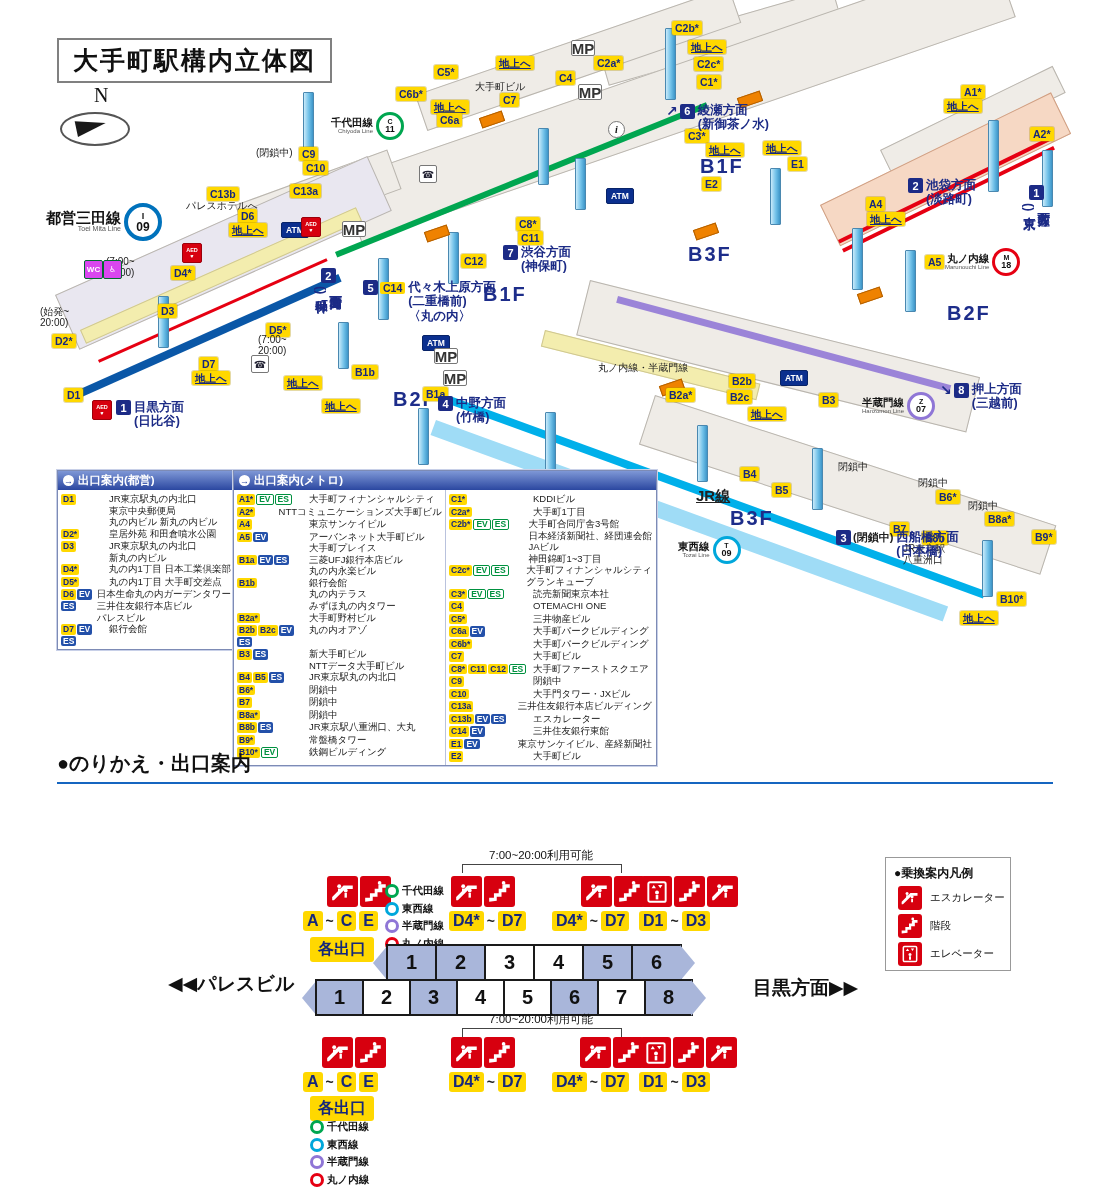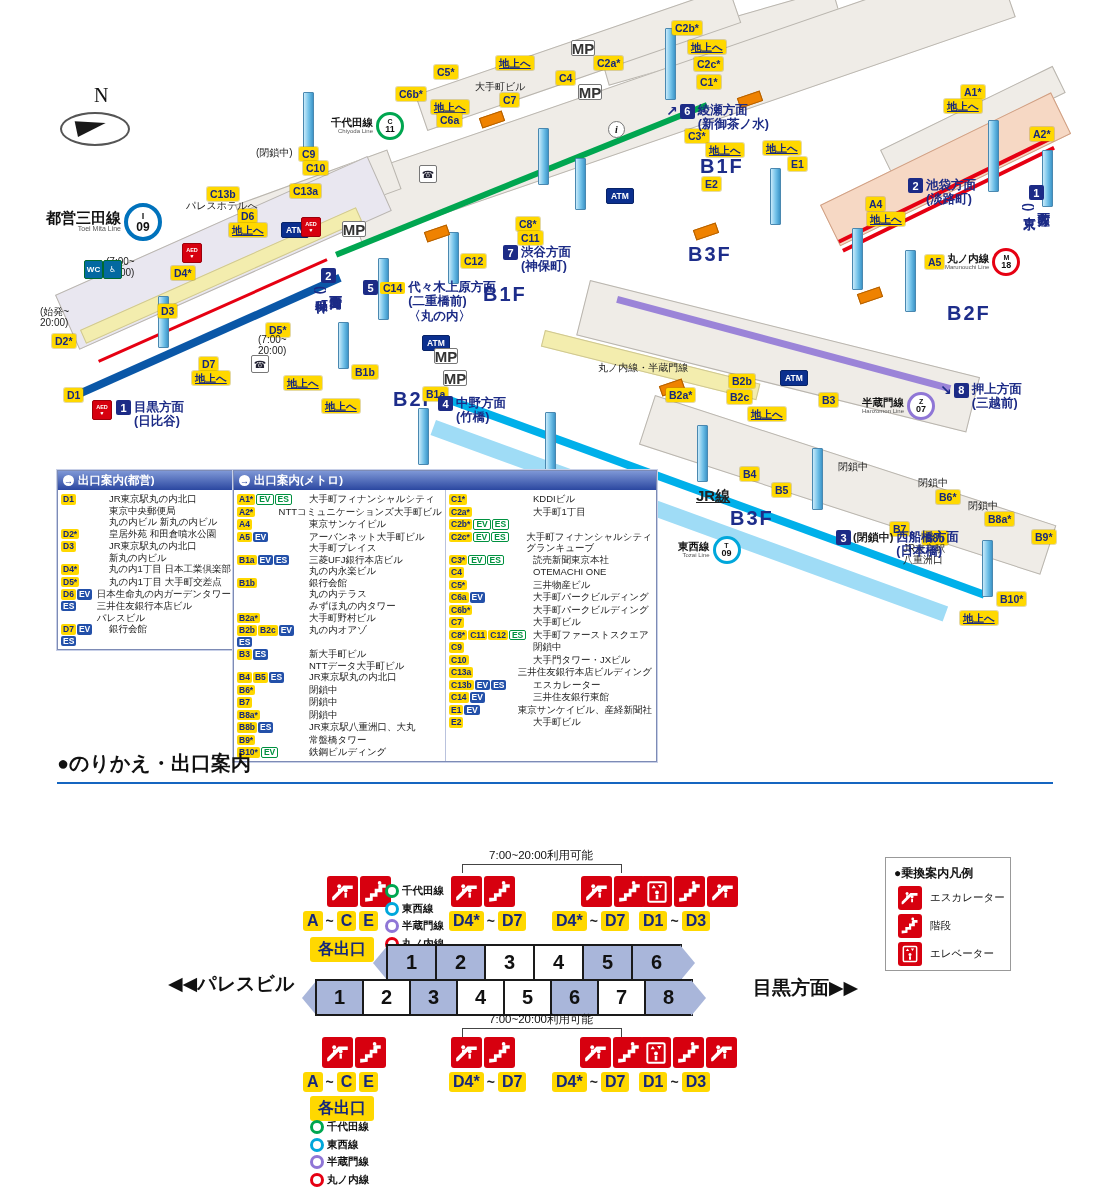--- a/index.html
+++ b/index.html
@@ -30,21 +30,21 @@
   .exit.gnd{text-decoration:underline;}
   .floor{color:#1d2d8a;font-weight:bold;font-size:20px;letter-spacing:2px;}
   .note{color:#222;font-size:10px;line-height:11px;white-space:pre-line;}
   .note.big{font-size:15px;font-weight:bold;color:#222;}
   .fbox{display:flex;align-items:center;justify-content:center;background:#fff;border:1px solid #777;
     color:#223;width:18px;height:14px;font-size:15px;font-weight:bold;border-radius:2px;}
   .fbox.atm{background:#0b2f8e;color:#fff;width:26px;font-size:8.5px;border-color:#082368;}
   .fbox.mp{width:22px;color:#333;}
   .fbox.aed{background:#d7000f;color:#fff;width:18px;height:18px;font-size:5.5px;line-height:1.15;
     border-color:#9c000b;white-space:pre-line;text-align:center;}
-  .fbox.wc{background:#0369a1;color:#fff;width:17px;height:17px;font-size:8px;border-color:#006b2e;}
+  .fbox.wc{background:#d946ef;color:#fff;width:17px;height:17px;font-size:8px;border-color:#006b2e;}
   .fbox.info{border-radius:50%;width:15px;height:15px;font:italic bold 10px "Liberation Serif",serif;color:#111;}
   .fbox.tel{font-size:10px;width:16px;height:16px;}
 
   .dest{display:flex;flex-direction:row;align-items:flex-start;gap:3px;color:#1c2b86;font-weight:bold;font-size:12.5px;}
   .dest .dline1{display:flex;align-items:center;gap:2px;}
   .dest .darrow{font-size:14px;}
   .dest .dnum{display:inline-flex;align-items:center;justify-content:center;width:15px;height:15px;
     background:#1c2b86;color:#fff;font-size:11px;border-radius:2px;}
   .dest .dnote{color:#222;font-size:11px;}
   .dest .dc14{background:#ffd800;color:#16277d;font-size:10.5px;padding:0 3px;border-radius:2px;}
@@ -547,20 +547,21 @@
       <span class="lsub">Tozai Line</span>
     </span>
     <span class="lcircle" style="border-color: rgb(0, 167, 219);">
       <span class="lsym">T</span>
       <span class="lnum">09</span>
     </span>
   </span>
 </div>
   </div>
 
+  <div class="title-box">大手町駅構内立体図</div>
   <div class="compass">
     <span class="n">N</span>
     <span class="oval"></span>
     <span class="needle"></span>
   </div>
 
   <div class="xtable w48" style="left:57px;top:470px;width:176px;">
     <div class="thead">
       <span class="harrow">→</span>
       <span>出口案内(都営)</span>
@@ -826,20 +827,26 @@
     <span class="tlines">
               <span class="tl">大手町1丁目</span>
             </span>
   </div>
 
   <div class="trow">
     <span class="tbadges">
               <span class="tb ex">C2b*</span>
               <span class="tb gb">EV</span>
               <span class="tb gb">ES</span>
+            </span>
+    <span class="tlines">
+              <span class="tl">大手町合同庁舎3号館</span>
+              <span class="tl">日本経済新聞社、経団連会館</span>
+              <span class="tl">JAビル</span>
+              <span class="tl">神田錦町1~3丁目</span>
             </span>
   </div>
 
   <div class="trow">
     <span class="tbadges">
               <span class="tb ex">C2c*</span>
               <span class="tb gb">EV</span>
               <span class="tb gb">ES</span>
             </span>
     <span class="tlines">

